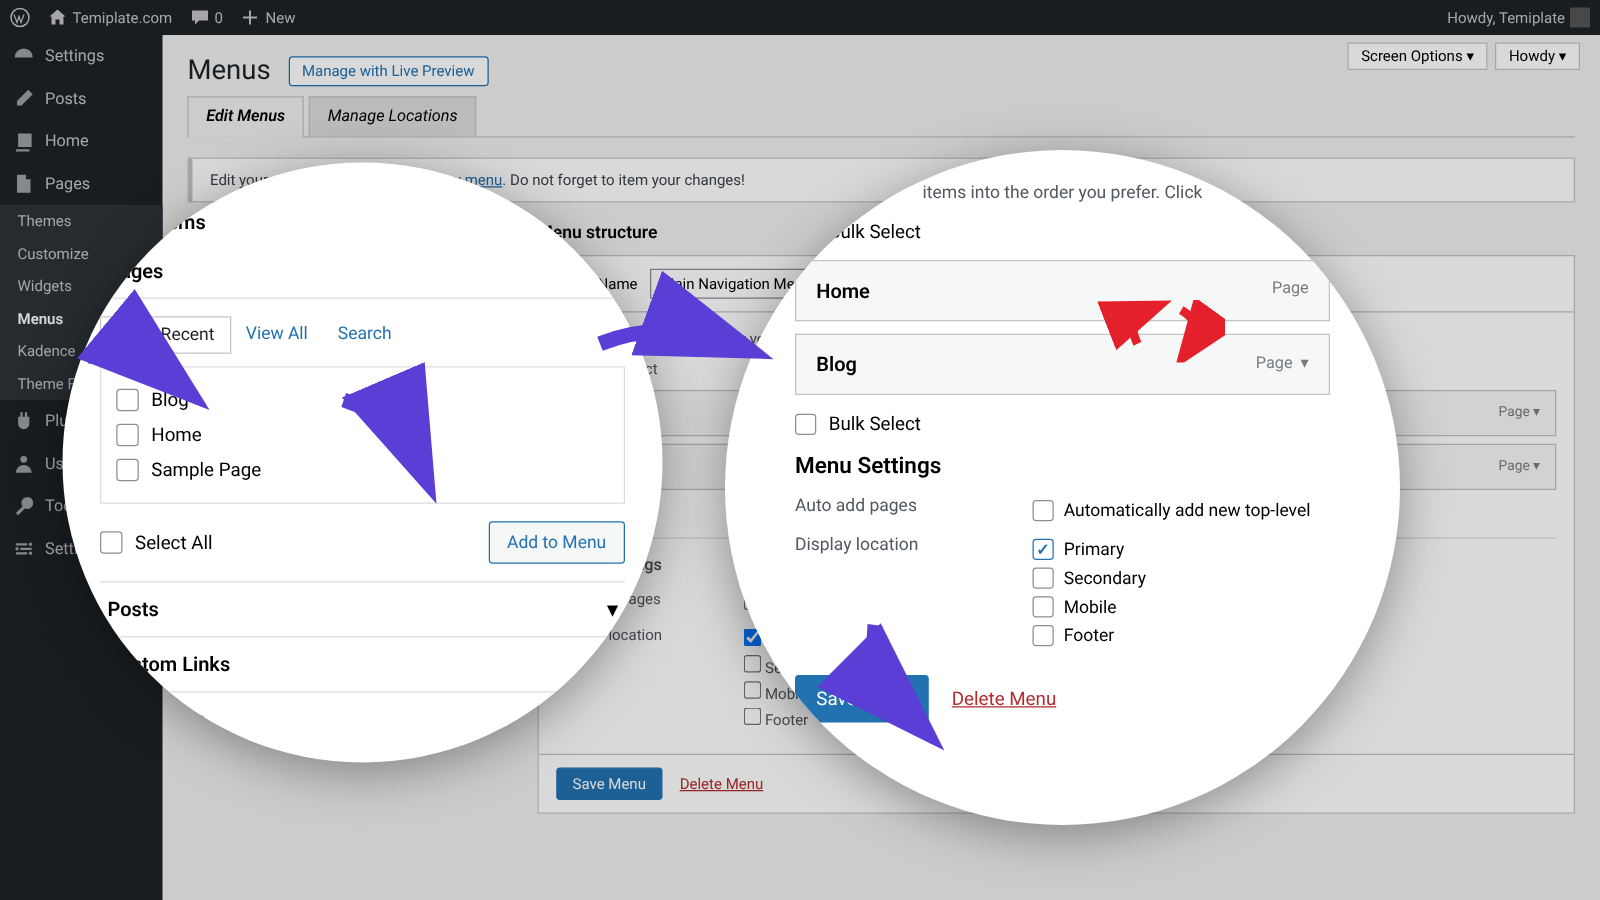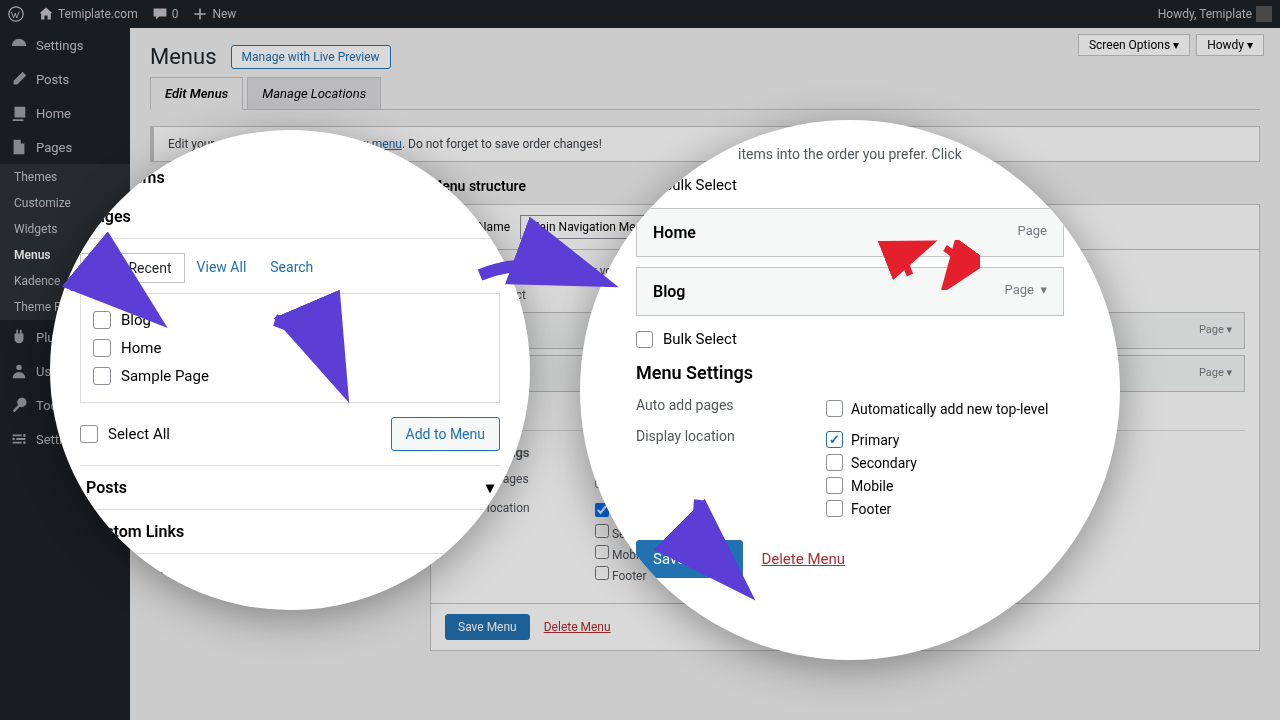--- a/index.html
+++ b/index.html
@@ -225,21 +225,21 @@
   </div>
   <div class="page-header">
     <h1 class="page-title">Menus</h1>
     <button class="preview-btn">Manage with Live Preview</button>
   </div>
   <div class="tabs">
     <div class="tab active">Edit Menus</div>
     <div class="tab">Manage Locations</div>
   </div>
   <div class="notice">
-    <span>Edit your menu below, or </span><a>create a new menu</a><span>. Do not forget to save order changes!</span>
+    <span>Edit your menu below, or </span><a>create a new menu</a><span>. Do not forget to item your changes!</span>
   </div>
   <div class="layout">
     <div class="col-left">
       <div class="col-title">Add menu items</div>
       <div class="accordion">
         <div class="acc-head">
             <span>Pages</span>
             <span>▴</span>
           </div>
         <div class="acc-body">

